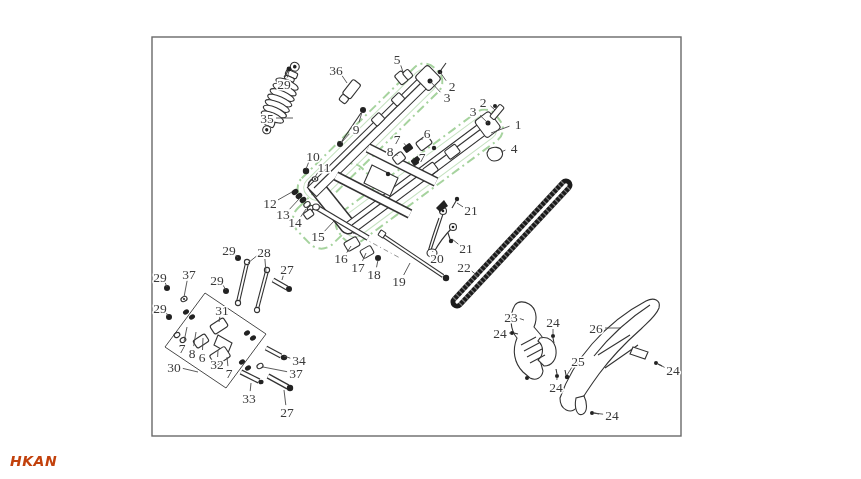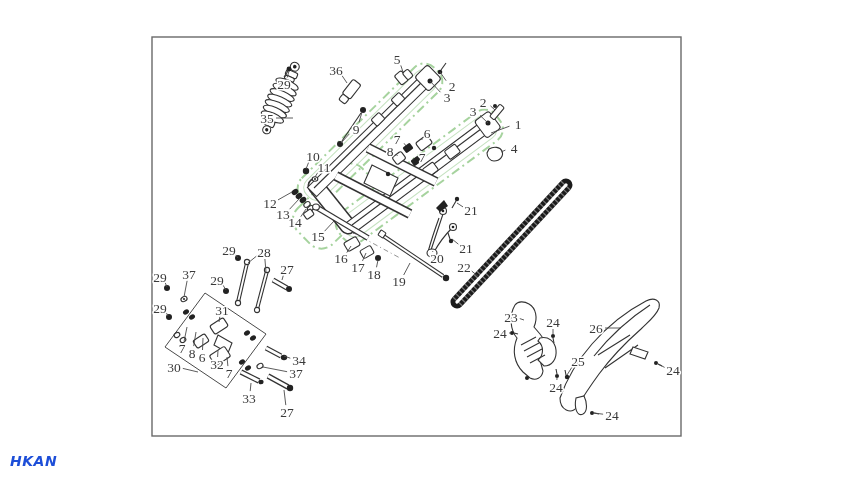--- a/index.html
+++ b/index.html
@@ -1,19 +1,19 @@
 <!DOCTYPE html>
 <html><head>
 <meta charset="utf-8">
 <style>
   html,body{margin:0;padding:0;background:#ffffff;}
   .stage{position:relative;width:861px;height:479px;background:#ffffff;overflow:hidden;
          font-family:"Liberation Sans",sans-serif;}
   .watermark{position:absolute;left:10px;top:453px;font-family:"DejaVu Sans",sans-serif;
-             font-style:italic;font-weight:600;font-size:14px;color:#1d4ed8;letter-spacing:.5px;}
+             font-style:italic;font-weight:600;font-size:14px;color:#c2410c;letter-spacing:.5px;}
   svg{position:absolute;left:0;top:0;}
   .ln{stroke:#333;fill:none;stroke-width:1.1;}
   .wh{fill:#fff;stroke:#333;stroke-width:1.1;}
   .dk{fill:#222;stroke:none;}
   .leader{stroke:#4a4a4a;stroke-width:0.9;fill:none;}
   .callout-text{font-family:"Liberation Serif",serif;font-size:13.5px;fill:#3a3a3a;
                 text-anchor:middle;dominant-baseline:central;
                 paint-order:stroke;stroke:#ffffff;stroke-width:3px;stroke-linejoin:round;}
   .hl{stroke:#a6d39e;fill:none;}
 </style>

